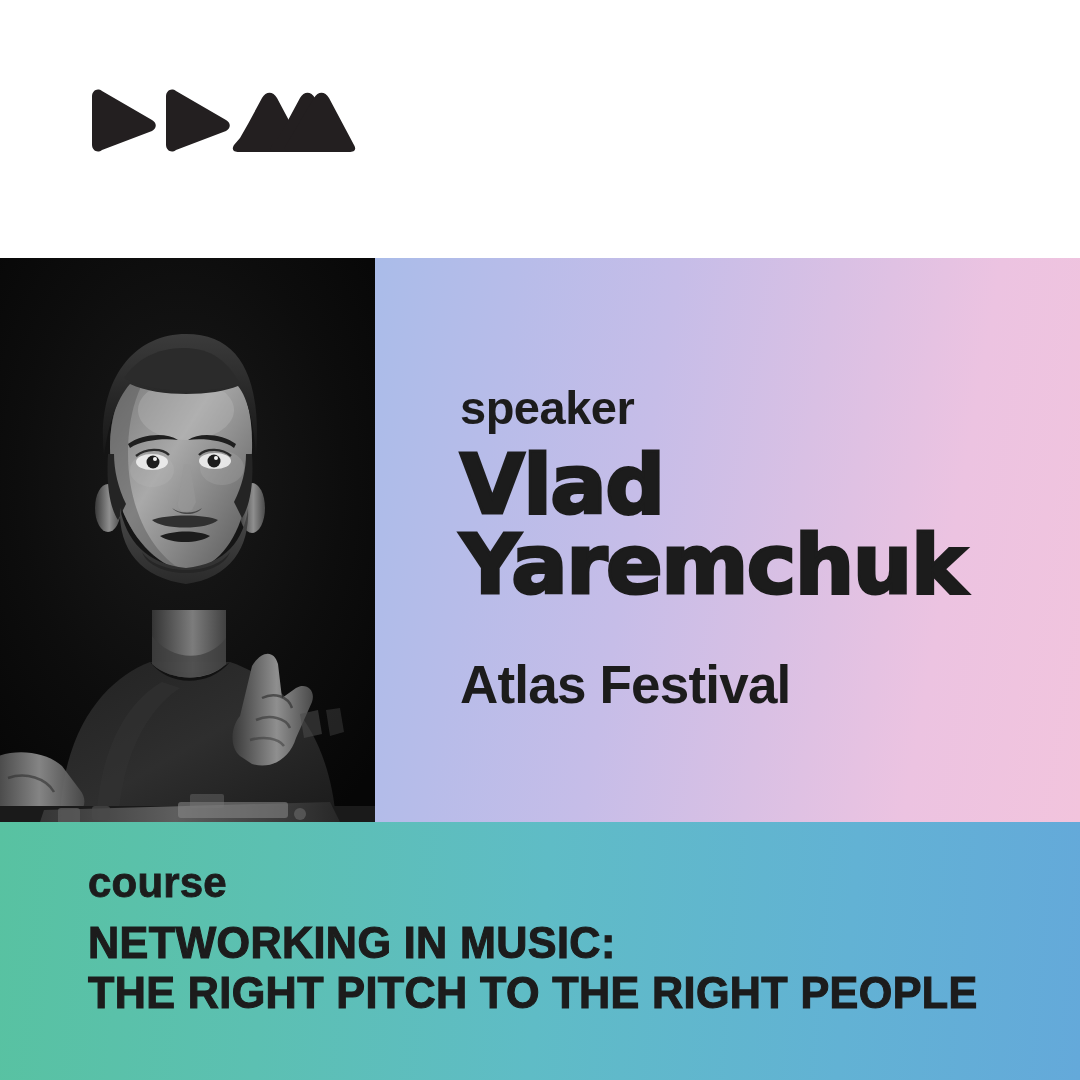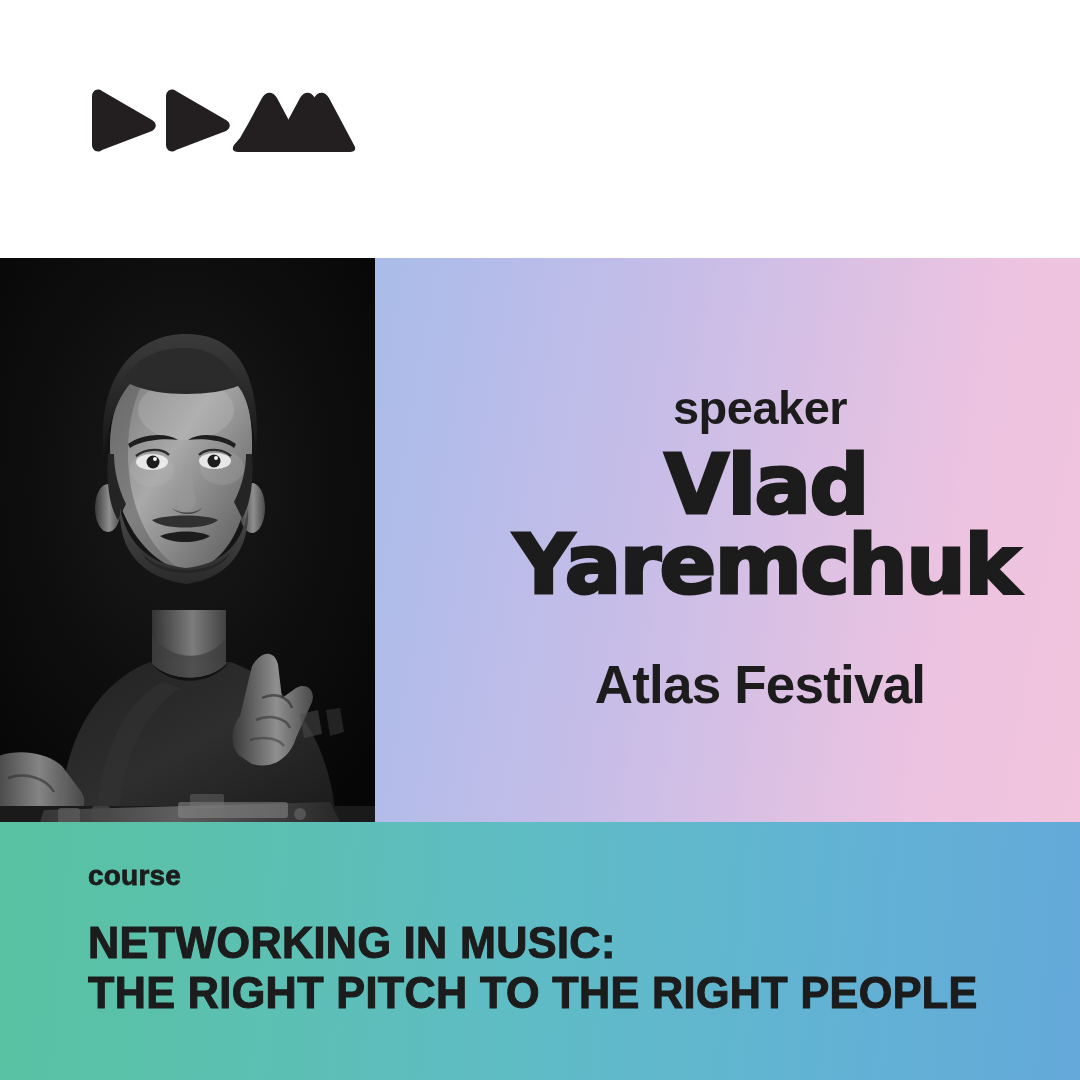--- a/index.html
+++ b/index.html
@@ -41,21 +41,20 @@
   }
   .logo svg { display: block; }
 
   
   .middle {
     position: absolute;
     left: 0;
     top: 258px;
     width: 1080px;
     height: 576px;
-    text-align: center;
   }
   .photo-panel {
     position: absolute;
     left: 0;
     top: 0;
     width: 375px;
     height: 564px;
     background: #0b0b0b;
     overflow: hidden;
   }
@@ -125,21 +124,21 @@
         #58c2a1 0%,
         #5cc0b2 25%,
         #5fbcc6 50%,
         #62b2d4 78%,
         #64a9da 100%);
   }
   .course-kicker {
     position: absolute;
     left: 88px;
     top: 40px;
-    font-size: 28px;
+    font-size: 42px;
     font-weight: 700;
     letter-spacing: 0.2px;
     color: #1c1c1c;
     line-height: 1;
     -webkit-text-stroke: 0.8px #1c1c1c;
     font-family: "Liberation Sans", sans-serif;
   }
   .course-title {
     position: absolute;
     left: 88px;

